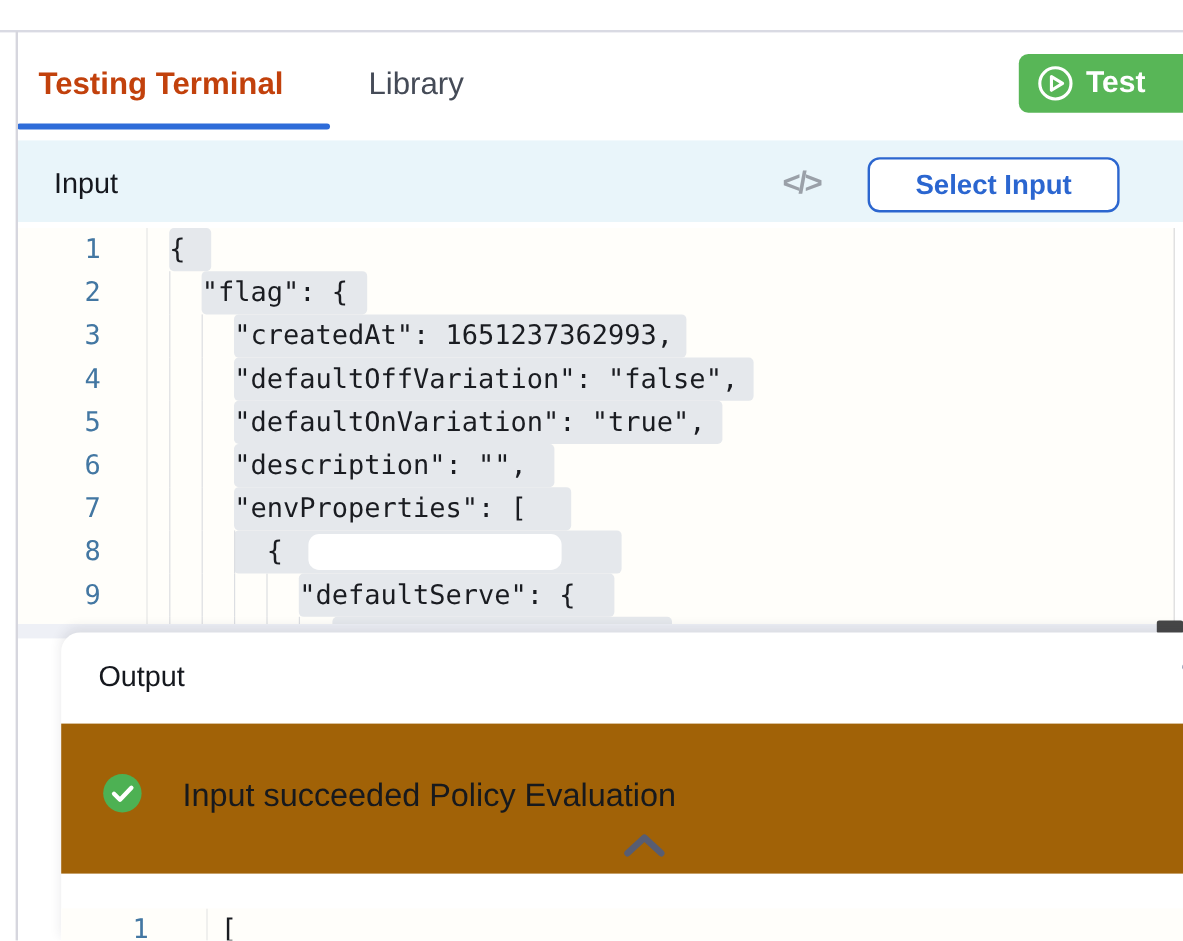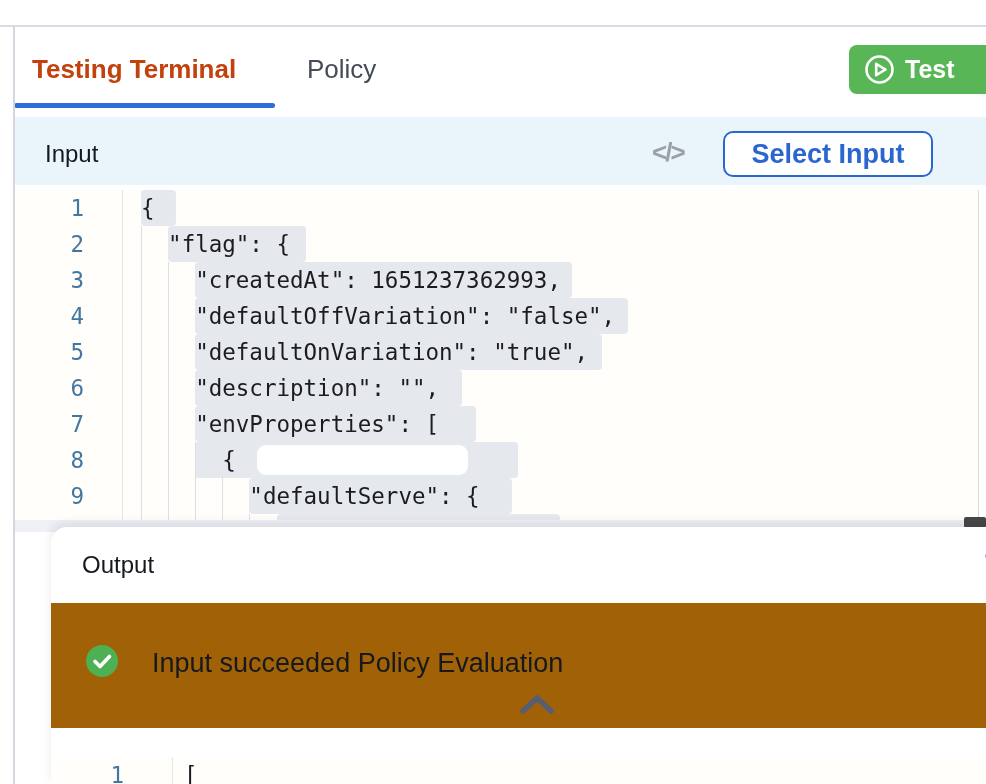--- a/index.html
+++ b/index.html
@@ -21,21 +21,21 @@
             background:#58b657;color:#ffffff;display:flex;align-items:center;gap:10px;padding:0 0 0 15px;
             font-family:"Liberation Sans",sans-serif;font-size:25px;font-weight:700;cursor:pointer;}
 
   
   .input-header{position:absolute;left:14px;top:117px;width:972px;height:68px;background:#e9f5fa;}
   .input-title{position:absolute;left:31px;top:0;height:73px;line-height:73px;font-size:24px;color:#15181e;}
   .code-icon{position:absolute;left:638px;top:0;height:73px;line-height:71px;font-size:26px;font-weight:600;
              color:#9aa0a8;letter-spacing:-2px;cursor:pointer;}
   .select-input-btn{position:absolute;left:709px;top:14px;width:210px;height:46px;background:#ffffff;
              border:2px solid #2c66cf;border-radius:10px;color:#2b66d0;font-family:"Liberation Sans",sans-serif;
-             font-size:27px;font-weight:700;cursor:pointer;}
+             font-size:23px;font-weight:700;cursor:pointer;}
 
   
   .editor{position:absolute;left:14px;top:190px;width:964px;height:341px;background:#fffefa;overflow:hidden;z-index:1;}
   .gutter-sep{position:absolute;top:0;bottom:0;width:1px;background:#e6e6e6;}
   .code-row{position:absolute;left:0;right:0;height:36px;}
   .lnum{position:absolute;left:0;top:0;width:70px;text-align:right;font-family:"DejaVu Sans Mono",monospace;
         font-size:22.5px;line-height:36px;color:#4377a2;}
   .guide{position:absolute;top:0;bottom:0;width:1px;background:#dcdee2;}
   .hl{position:absolute;top:0;height:36px;background:#e5e8ec;border-radius:4px;}
   .codetext{position:absolute;top:0;font-family:"DejaVu Sans Mono",monospace;font-size:22.5px;line-height:36px;
@@ -62,21 +62,21 @@
 </style>
 </head>
 <body>
 
 <div class="screen">
 
   <div class="top-line"></div>
   <div class="left-line"></div>
 
   <div class="tab tab-active">Testing Terminal</div>
-  <div class="tab tab-inactive">Policy</div>
+  <div class="tab tab-inactive">Library</div>
   <div class="tab-underline"></div>
 
   <button class="test-btn">
     <svg width="31" height="31" viewBox="0 0 31 31">
       <circle cx="15.5" cy="15.5" r="13" fill="none" stroke="#ffffff" stroke-width="2.6"></circle>
       <path d="M12.2 9.8 L21.5 15.5 L12.2 21.2 Z" fill="none" stroke="#ffffff" stroke-width="2.6" stroke-linejoin="round"></path>
     </svg>
     <span>Test</span>
   </button>
 

